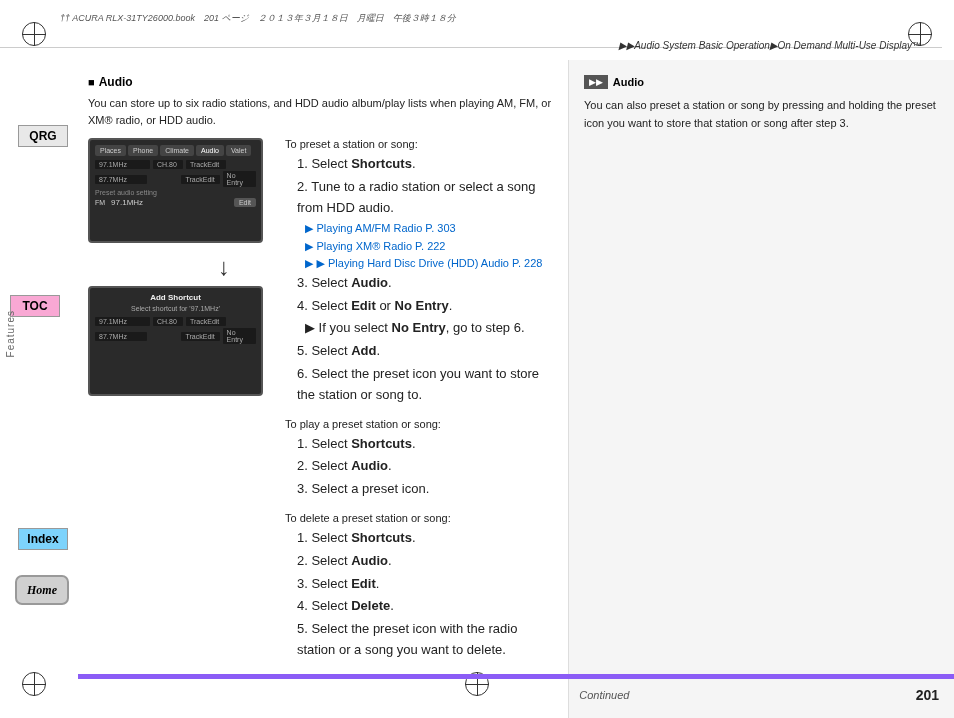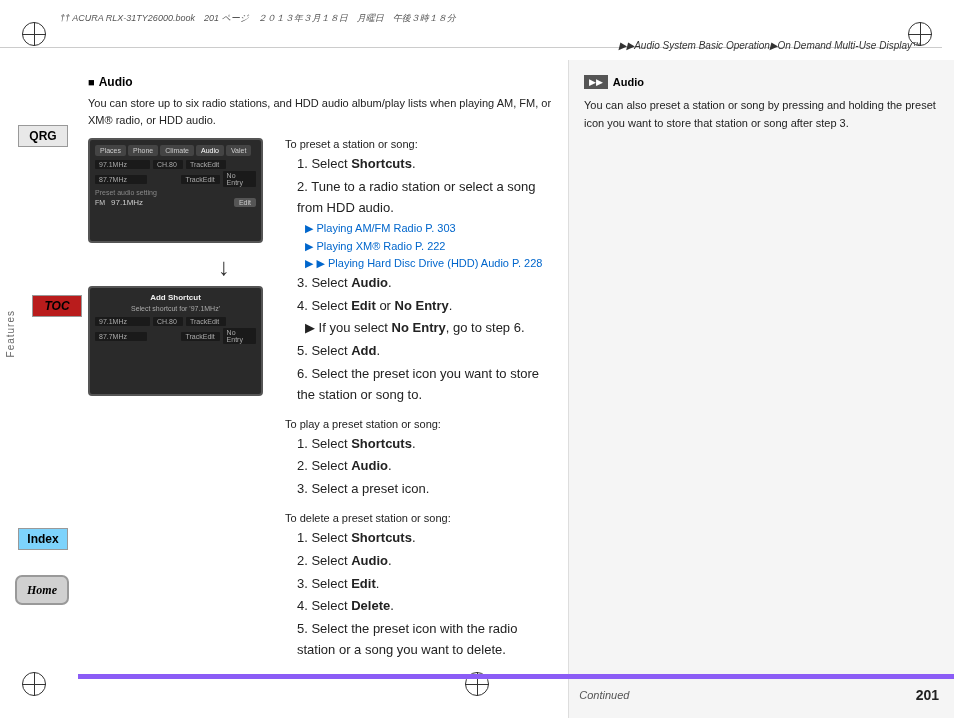--- a/index.html
+++ b/index.html
@@ -57,23 +57,22 @@
     .sidebar-tab.qrg {
       position: absolute;
       top: 125px;
       left: 18px;
       background: #e8e8e8;
     }
 
     .sidebar-tab.toc {
       position: absolute;
       top: 295px;
-      left: 32px;
-      background: #b91c1c;
-      font-style: italic;
+      left: 10px;
+      background: #f9a8d4;
     }
 
     .sidebar-features {
       position: absolute;
       top: 310px;
       left: 5px;
       writing-mode: vertical-rl;
       transform: rotate(180deg);
       font-size: 10px;
       color: #666;

